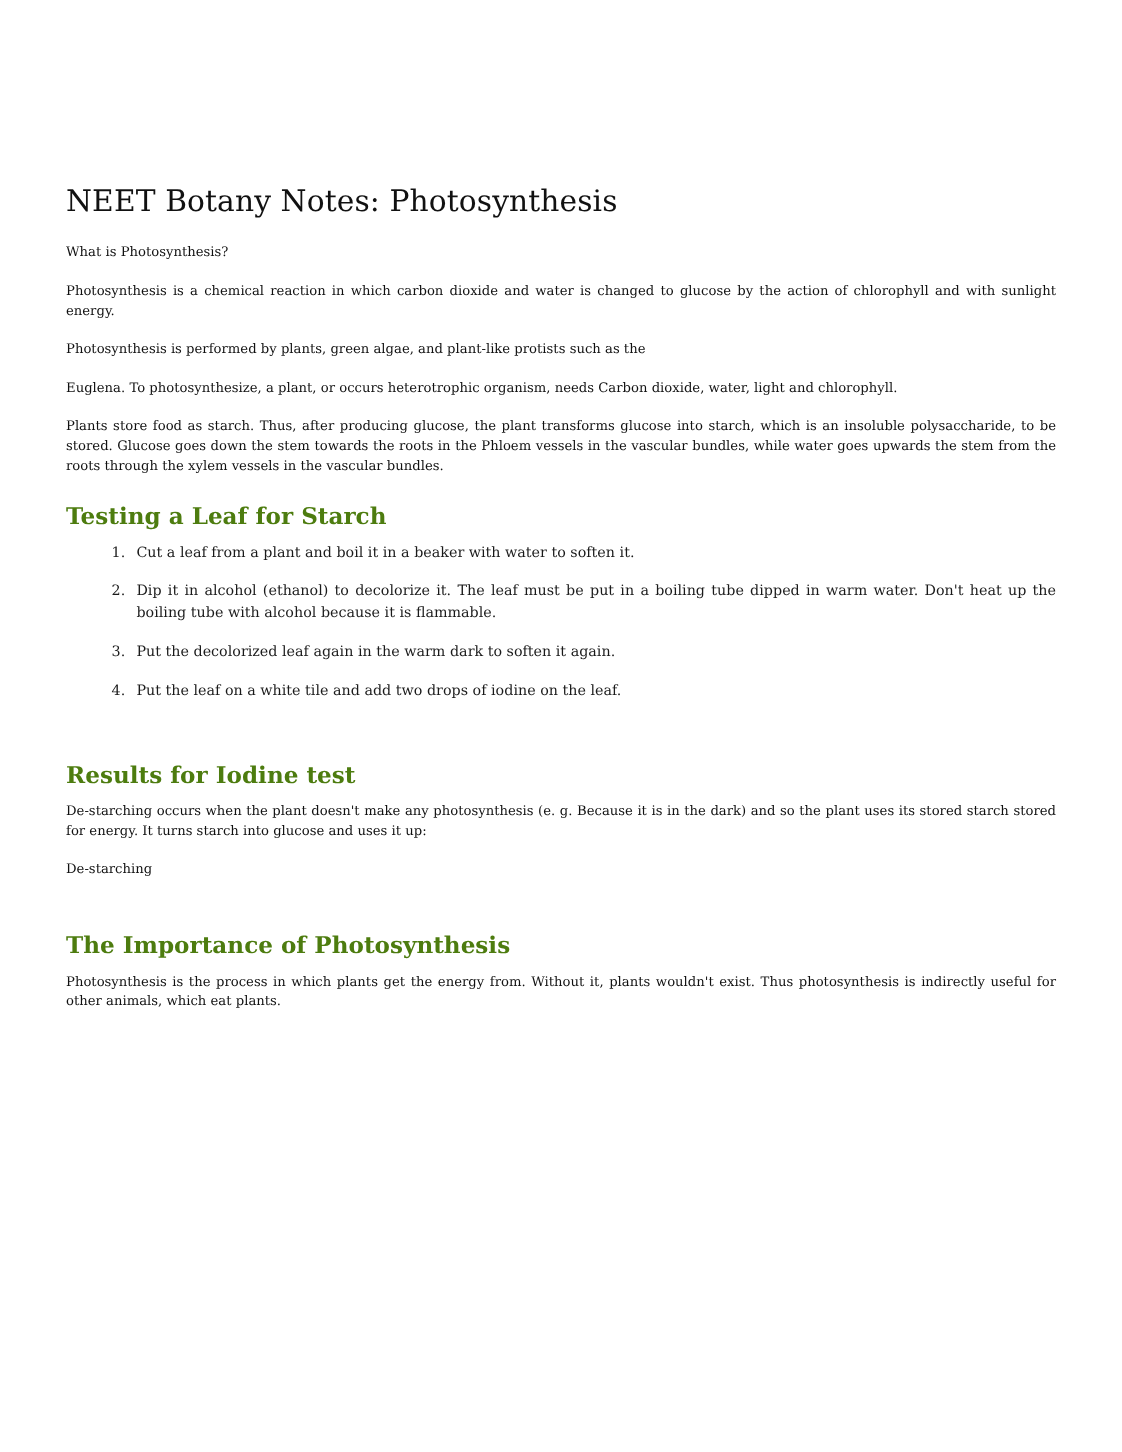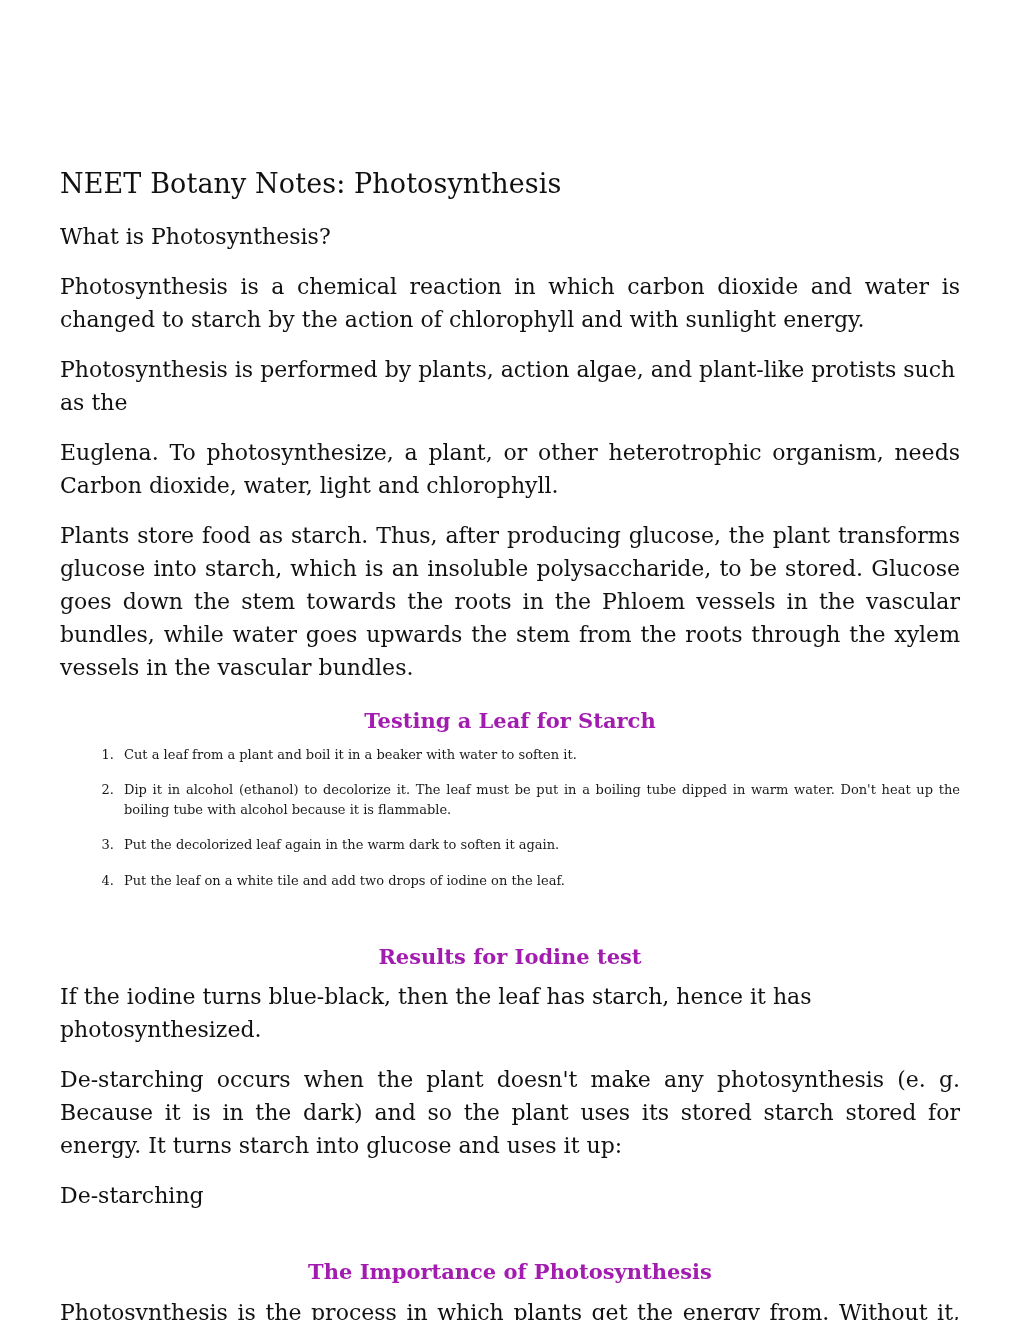--- a/index.html
+++ b/index.html
@@ -30,36 +30,35 @@
   h1.doc-title {
     font-family: "DejaVu Serif", "Liberation Serif", serif;
     font-size: 27px;
     font-weight: normal;
     letter-spacing: 0.1px;
     margin: 0 0 20px 0;
     line-height: 1.2;
     color: #111111;
   }
   p.para {
-    font-size: 22px;
+    font-size: 12px;
     line-height: 1.5;
     margin: 0 0 17px 0;
     text-align: justify;
     color: #111111;
   }
   p.para.left {
     text-align: left;
   }
   h2.section {
     font-size: 21px;
     font-weight: bold;
     margin: 24px 0 10px 0;
     line-height: 1.25;
-    color: #a21caf;
-    text-align: center;
+    color: #4d7c0f;
   }
   h2.section.tight {
     margin-top: 22px;
   }
   ol.steps {
     margin: 6px 0 10px 0;
     padding-left: 58px;
     font-size: 13px;
     line-height: 1.5;
   }
@@ -77,43 +76,42 @@
 </head>
 <body>
 
 <div class="page">
   <div class="content">
 
     <h1 class="doc-title">NEET Botany Notes: Photosynthesis</h1>
 
     <p class="para left">What is Photosynthesis?</p>
 
-    <p class="para">Photosynthesis is a chemical reaction in which carbon dioxide and water is changed to starch by the action of chlorophyll and with sunlight energy.</p>
+    <p class="para">Photosynthesis is a chemical reaction in which carbon dioxide and water is changed to glucose by the action of chlorophyll and with sunlight energy.</p>
 
-    <p class="para left">Photosynthesis is performed by plants, action algae, and plant-like protists such as the</p>
+    <p class="para left">Photosynthesis is performed by plants, green algae, and plant-like protists such as the</p>
 
-    <p class="para">Euglena. To photosynthesize, a plant, or other heterotrophic organism, needs Carbon dioxide, water, light and chlorophyll.</p>
+    <p class="para">Euglena. To photosynthesize, a plant, or occurs heterotrophic organism, needs Carbon dioxide, water, light and chlorophyll.</p>
 
     <p class="para">Plants store food as starch. Thus, after producing glucose, the plant transforms glucose into starch, which is an insoluble polysaccharide, to be stored. Glucose goes down the stem towards the roots in the Phloem vessels in the vascular bundles, while water goes upwards the stem from the roots through the xylem vessels in the vascular bundles.</p>
 
 
     <h2 class="section">Testing a Leaf for Starch</h2>
 
     <ol class="steps">
       <li>Cut a leaf from a plant and boil it in a beaker with water to soften it.</li>
       <li>Dip it in alcohol (ethanol) to decolorize it. The leaf must be put in a boiling tube dipped in warm water. Don't heat up the boiling tube with alcohol because it is flammable.</li>
       <li>Put the decolorized leaf again in the warm dark to soften it again.</li>
       <li>Put the leaf on a white tile and add two drops of iodine on the leaf.</li>
     </ol>
 
     <div class="spacer-md"></div>
 
     <h2 class="section tight">Results for Iodine test</h2>
 
-    <p class="para left">If the iodine turns blue-black, then the leaf has starch, hence it has photosynthesized.</p>
 
     <p class="para">De-starching occurs when the plant doesn't make any photosynthesis (e. g. Because it is in the dark) and so the plant uses its stored starch stored for energy. It turns starch into glucose and uses it up:</p>
 
     <p class="para left">De-starching</p>
 
     <div class="spacer-sm"></div>
 
     <h2 class="section tight">The Importance of Photosynthesis</h2>
 
     <p class="para">Photosynthesis is the process in which plants get the energy from. Without it, plants wouldn't exist. Thus photosynthesis is indirectly useful for other animals, which eat plants.</p>

